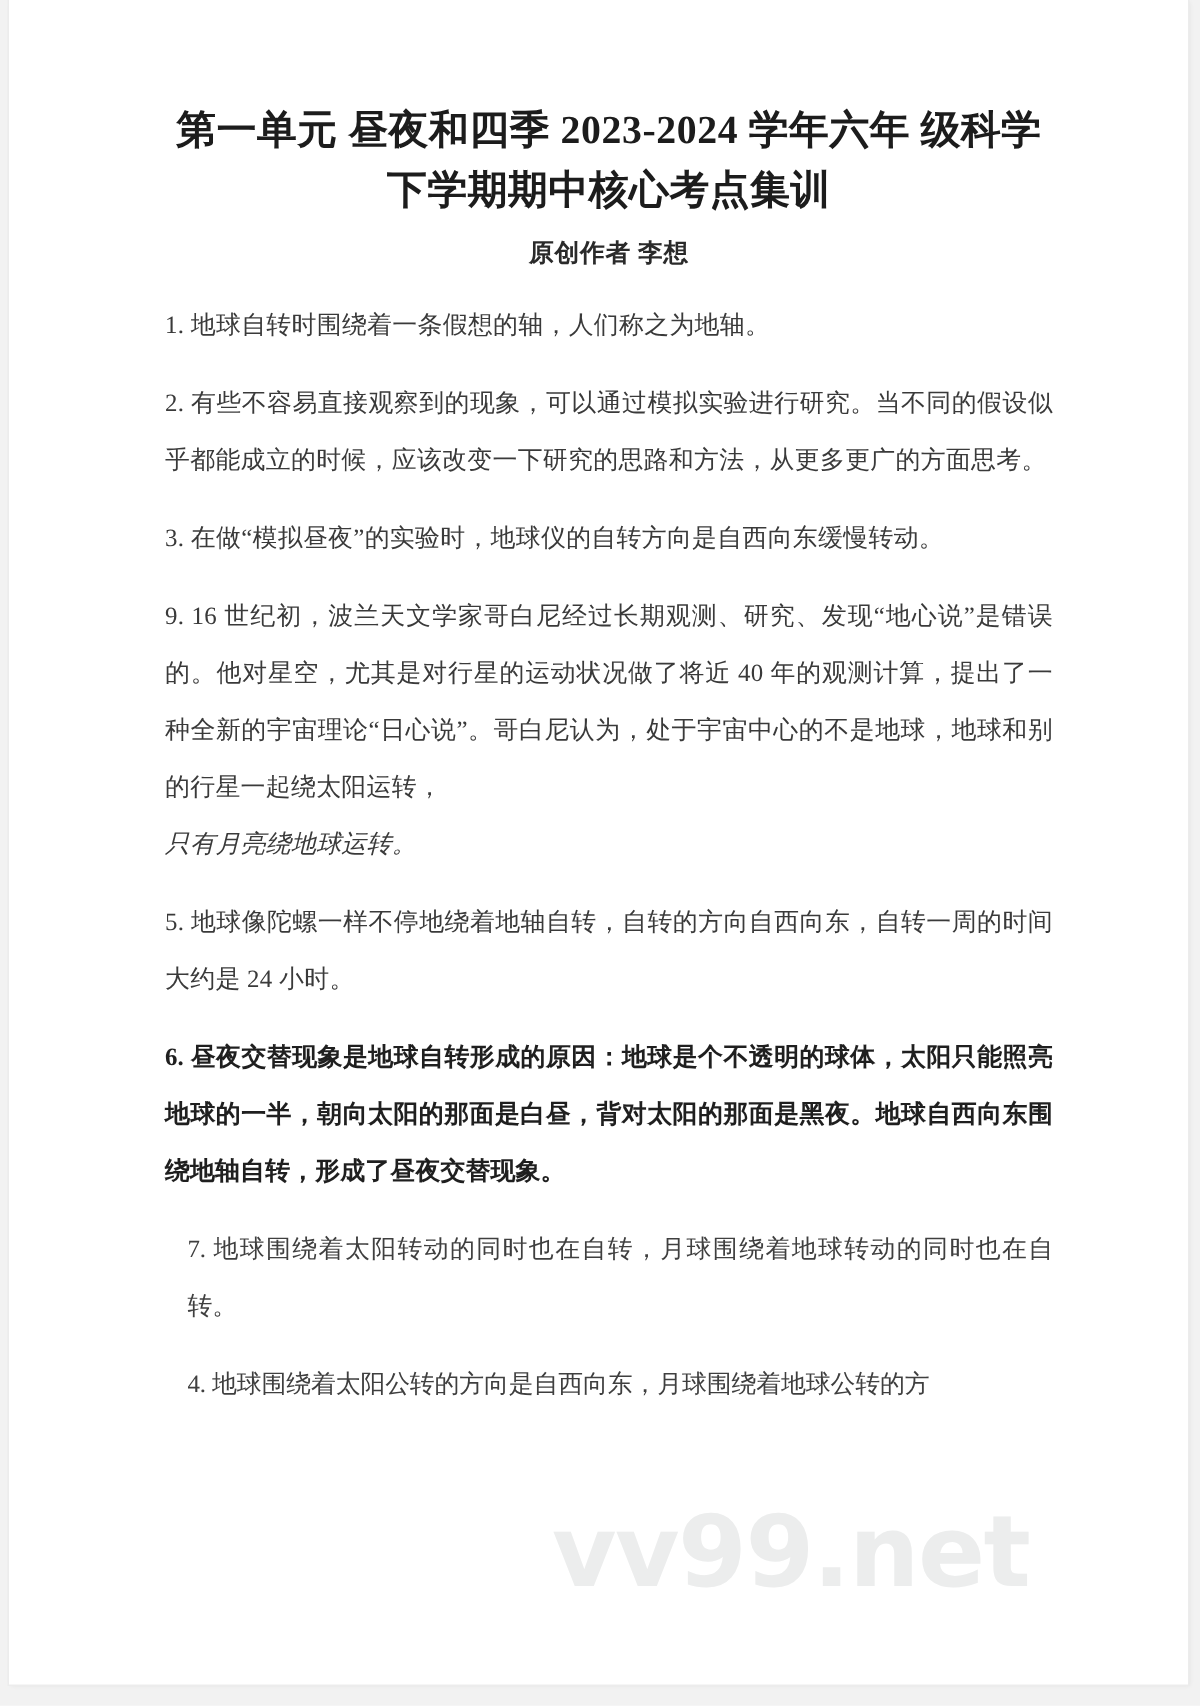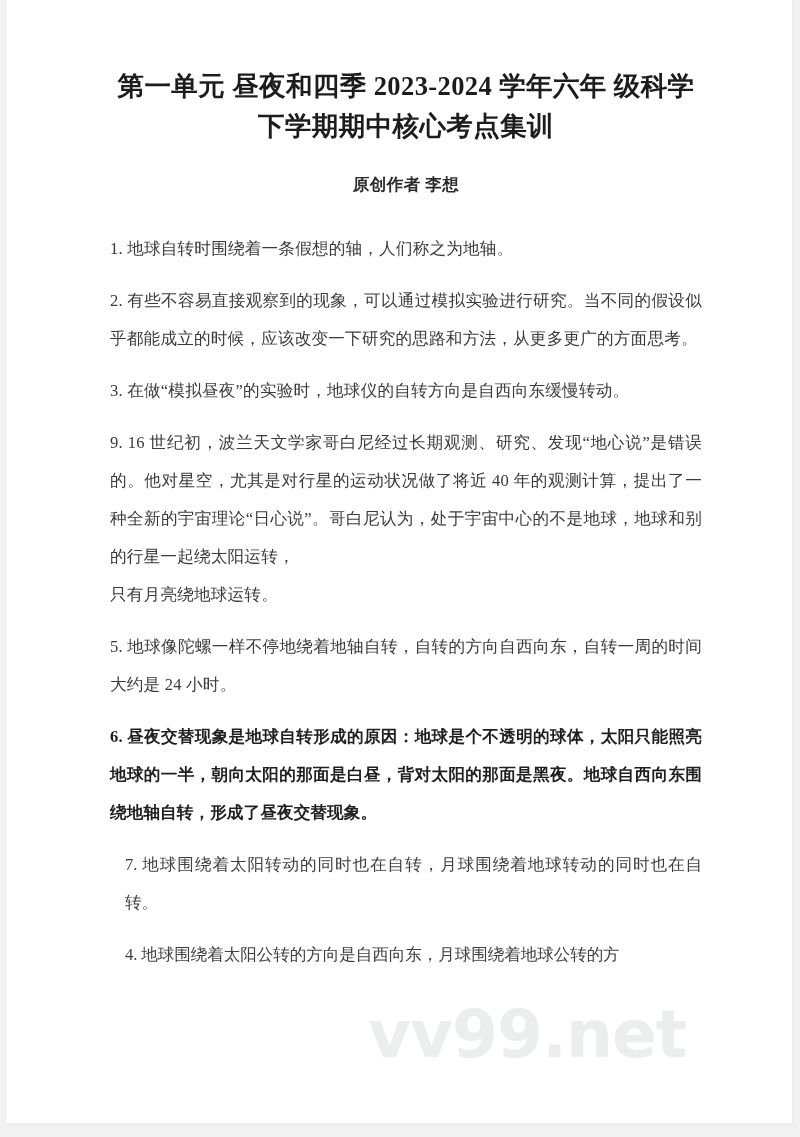--- a/index.html
+++ b/index.html
@@ -52,21 +52,21 @@
     font-size: 26.5px;
     font-weight: 700;
     line-height: 40px;
     text-align: center;
     color: #1c1c1c;
     letter-spacing: 0.4px;
     font-family: "Liberation Serif", "DejaVu Serif", serif;
   }
 
   .byline {
-    margin: 16px;
+    margin: 0;
     padding-top: 12px;
     padding-bottom: 2px;
     font-size: 16.5px;
     font-weight: 700;
     text-align: center;
     color: #2a2a2a;
     letter-spacing: 0.5px;
   }
 
   .item {
@@ -90,21 +90,21 @@
   }
 
   
   .item.tight {
     letter-spacing: -0.1px;
     color: #3f3f3f;
     margin-left: 15px;
   }
 
   
-  .item .brk { display: block; }
+  .item .brk { display: block; font-style: italic; }
 </style>
 </head>
 <body>
 
 <div class="page">
 
   <div class="watermark">vv99.net</div>
 
   <div class="content">
 

